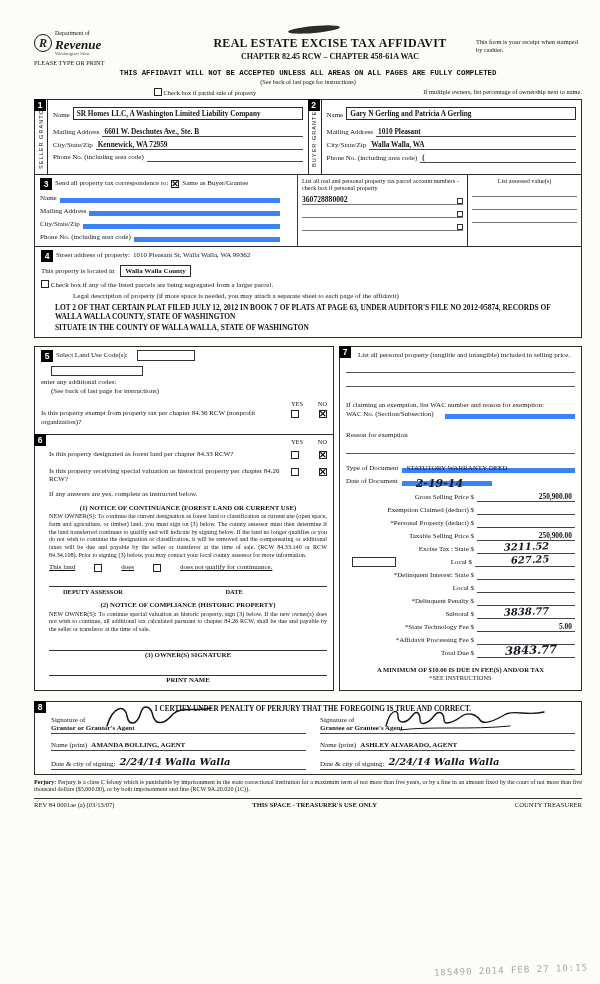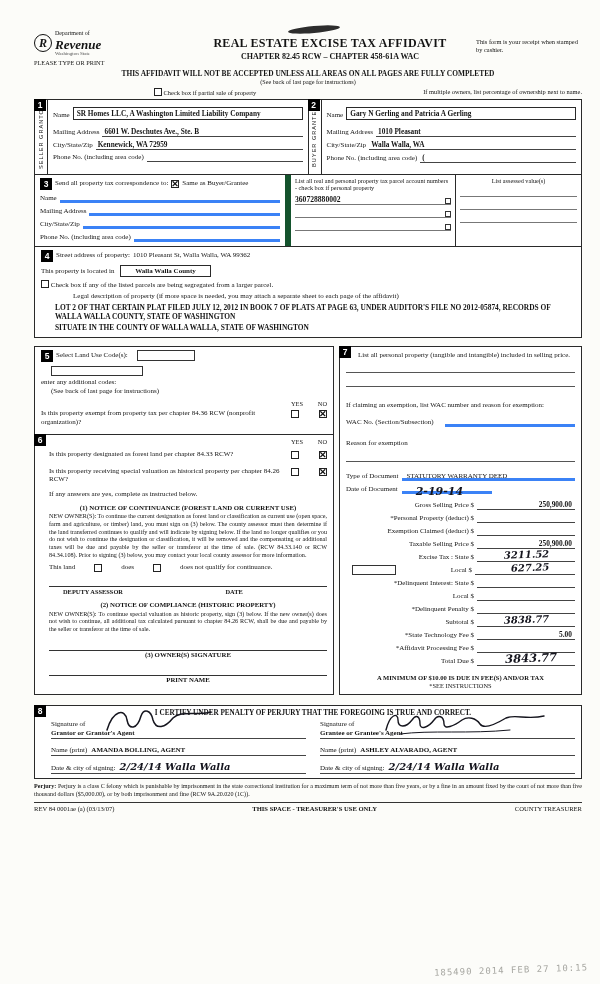--- a/index.html
+++ b/index.html
@@ -10,84 +10,84 @@
   .bold{font-weight:bold;}
   .center{text-align:center;}
   .tiny{font-size:6.2px;}
   .badge{display:inline-block;min-width:12px;height:12px;background:#000;color:#fff;
          font-size:8.5px;line-height:12px;text-align:center;font-weight:bold;
          font-family:"Liberation Sans",sans-serif;}
   .badge.abs{position:absolute;top:-1px;left:-1px;z-index:3;}
   .cb{display:inline-block;width:8px;height:8px;border:1px solid #222;background:#fff;
       position:relative;vertical-align:-1px;flex:none;}
   .cb.x::after{content:"✕";position:absolute;left:-1px;top:-2px;font-size:9px;font-weight:bold;color:#111;}
-  .blank{display:inline-block;border-bottom:3px solid #3b82f6;height:9px;vertical-align:bottom;}
+  .blank{display:inline-block;border-bottom:5px solid #3b82f6;height:9px;vertical-align:bottom;}
   .hand{font-family:"DejaVu Serif",serif;font-style:italic;color:#15151e;}
   .typed{font-weight:normal;}
   
   .hdr{display:flex;align-items:flex-start;}
   .logo-block{width:150px;}
   .logo-row{display:flex;align-items:center;gap:3px;}
   .logo-circle{width:18px;height:18px;border:1.5px solid #111;border-radius:50%;
                display:flex;align-items:center;justify-content:center;font-weight:bold;
                font-style:italic;font-size:12px;}
   .logo-txt .l1{font-size:6px;}
   .logo-txt .l2{font-size:13px;font-weight:bold;font-style:italic;line-height:1;}
   .logo-txt .l3{font-size:5px;color:#555;}
   .type-note{font-size:6.3px;margin-top:2px;}
   .title-block{flex:1;text-align:center;padding-top:6px;}
   .title{font-size:12px;font-weight:bold;letter-spacing:.3px;}
   .subtitle{font-size:8px;font-weight:bold;margin-top:1px;}
   .receipt-note{width:106px;font-size:6.4px;padding-top:8px;}
   .artifact{position:absolute;top:26px;left:288px;width:52px;height:7px;background:#161616;
             border-radius:50%;transform:rotate(-5deg);opacity:.9;}
-  .warn{font-size:7.4px;font-weight:bold;text-align:center;margin-top:2px;}
+  .warn{font-size:7.4px;font-weight:bold;text-align:center;margin-top:2px;font-family:Liberation Mono, monospace;}
   .see-back{font-size:6.2px;text-align:center;}
   .partial-row{display:flex;justify-content:space-between;font-size:6.4px;margin:2px 0 2px 0;}
   .partial-left{padding-left:120px;}
   
   .parties{display:flex;}
   .party{flex:1;border:1px solid #2a2a2a;position:relative;padding:4px 5px 3px 18px;min-height:76px;background:#fff;}
   .party + .party{border-left:none;}
   .side-strip{position:absolute;left:0;top:0;bottom:0;width:13px;border-right:1px solid #2a2a2a;
               display:flex;align-items:center;justify-content:center;}
   .side-strip span{writing-mode:vertical-rl;transform:rotate(180deg);font-size:5.6px;
                    letter-spacing:1px;font-family:"Liberation Sans",sans-serif;}
   .fld{display:flex;align-items:flex-end;margin:3px 0;}
   .fld .lab{white-space:nowrap;}
   .val-box{border:1px solid #2a2a2a;flex:1;margin-left:3px;padding:1px 3px;font-weight:bold;font-size:7.3px;min-height:10px;}
   .ul-val{flex:1;border-bottom:1px solid #444;margin-left:3px;padding:0 2px;font-weight:bold;font-size:7.3px;min-height:9px;}
   
   .sec3{display:flex;border:1px solid #2a2a2a;border-top:none;min-height:72px;background:#fff;}
   .s3-left{width:250px;padding:3px 5px;}
-  .s3-mid{width:170px;border-left:6px solid #14532d;padding:2px 4px;}
+  .s3-mid{width:170px;border-left:1px solid #14532d;padding:2px 4px;margin-left:12px;}
   .s3-right{flex:1;border-left:1px solid #2a2a2a;padding:2px 4px;}
   .s3row{display:flex;align-items:flex-end;margin:4px 0;}
   .prow{display:flex;align-items:flex-end;border-bottom:1px solid #777;height:11px;margin:2px 0;}
   .prow .pn{font-weight:bold;font-size:7.6px;flex:1;}
   .sq{width:6px;height:6px;border:1px solid #333;flex:none;margin-left:auto;}
   
   .sec4{border:1px solid #2a2a2a;border-top:none;padding:3px 6px 4px 6px;background:#fff;}
-  .county-box{display:inline-block;border:1px solid #2a2a2a;padding:1px 14px;font-weight:bold;margin-left:4px;}
+  .county-box{display:inline-block;border:1px solid #2a2a2a;padding:1px 4px;font-weight:bold;margin-left:4px;}
   .legal{font-weight:bold;font-size:7.4px;padding:2px 4px 0 14px;}
   
   .mid{display:flex;gap:5px;margin-top:8px;align-items:stretch;}
   .colL{width:300px;display:flex;flex-direction:column;}
   .colR{flex:1;border:1px solid #2a2a2a;position:relative;padding:4px 6px 4px 6px;background:#fff;}
   .sec5{border:1px solid #2a2a2a;padding:3px 6px;background:#fff;}
   .sec6{border:1px solid #2a2a2a;border-top:none;position:relative;padding:3px 6px 5px 14px;flex:1;background:#fff;}
   .luc-box{display:inline-block;border:1px solid #333;width:58px;height:11px;vertical-align:middle;margin-left:6px;}
   .addl-box{display:inline-block;border:1px solid #333;width:92px;height:10px;vertical-align:middle;}
   .ynh{display:flex;width:36px;justify-content:space-between;margin-left:auto;font-size:6.4px;flex:none;}
   .yn{display:flex;width:36px;justify-content:space-between;margin-left:6px;flex:none;align-items:flex-start;padding-top:1px;}
   .q{display:flex;margin:4px 0;}
   .q .qt{flex:1;}
   .noti-t{text-align:center;font-weight:bold;font-size:6.8px;margin-top:5px;}
   .noti-b{font-size:6.15px;text-align:justify;margin-top:1px;}
-  .qualify{margin-top:4px;display:flex;align-items:center;gap:19px;}
+  .qualify{margin-top:4px;display:flex;align-items:center;gap:19px;text-decoration:underline;}
   .sig-rule{border-top:1px solid #333;margin-top:14px;}
   .sig-labels{display:flex;font-size:6.4px;padding-top:1px;}
   .sig-labels .a{flex:1.6;padding-left:14px;font-weight:bold;}
   .sig-labels .b{flex:1;font-weight:bold;}
   
   .tl{display:flex;align-items:flex-end;height:12px;margin:1px 0 1px 6px;}
   .tl-lab{width:122px;text-align:right;white-space:nowrap;}
   .tl-lab.short{width:74px;}
   .prebox{width:44px;height:10px;border:1px solid #333;margin-right:2px;flex:none;}
   .tl-fill{flex:1;border-bottom:1px solid #444;margin-left:3px;position:relative;height:12px;}
@@ -334,21 +334,21 @@
         <div class="center bold" style="font-size:6.8px;">PRINT NAME</div>
       </div>
     </div>
 
     <div class="colR">
       <span class="badge abs">7</span>
       <div style="padding-left:12px;">List all personal property (tangible and intangible) included in selling price.</div>
       <div class="wline"></div>
       <div class="wline"></div>
       <div style="margin-top:14px;">If claiming an exemption, list WAC number and reason for exemption:</div>
-      <div style="display:flex;margin-top:8px;gap:8px;">
+      <div style="display:flex;gap:8px;">
         <span>WAC No. (Section/Subsection)</span>
         <span class="blank" style="flex:1;margin-left:3px;"></span>
       </div>
       <div style="margin-top:12px;">Reason for exemption</div>
       <div class="wline"></div>
       <div style="display:flex;align-items:flex-end;margin-top:10px;">
         <span>Type of Document</span>
         <span class="blank typed" style="flex:1;margin-left:4px;padding-left:4px;">STATUTORY WARRANTY DEED</span>
       </div>
       <div style="display:flex;align-items:flex-end;margin-top:4px;">
@@ -357,27 +357,27 @@
       </div>
 
       <div style="margin-top:4px;">
         <div class="tl">
             <span class="tl-lab">Gross Selling Price $</span>
             <span class="tl-fill">
               <span class="tl-val">250,900.00</span>
             </span>
           </div>
         <div class="tl">
+            <span class="tl-lab">Exemption Claimed (deduct) $</span>
+            <span class="tl-fill">
+              <span class="tl-val"></span>
+            </span>
+          </div>
+        <div class="tl">
             <span class="tl-lab">*Personal Property (deduct) $</span>
-            <span class="tl-fill">
-              <span class="tl-val"></span>
-            </span>
-          </div>
-        <div class="tl">
-            <span class="tl-lab">Exemption Claimed (deduct) $</span>
             <span class="tl-fill">
               <span class="tl-val"></span>
             </span>
           </div>
         <div class="tl">
             <span class="tl-lab">Taxable Selling Price $</span>
             <span class="tl-fill">
               <span class="tl-val">250,900.00</span>
             </span>
           </div>

